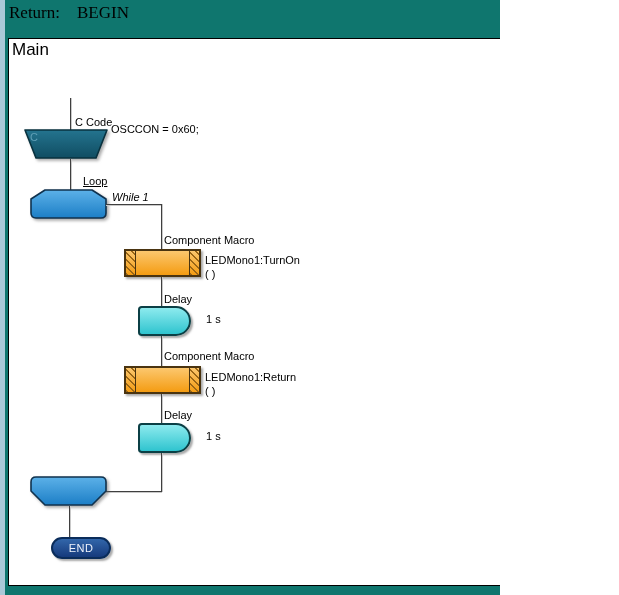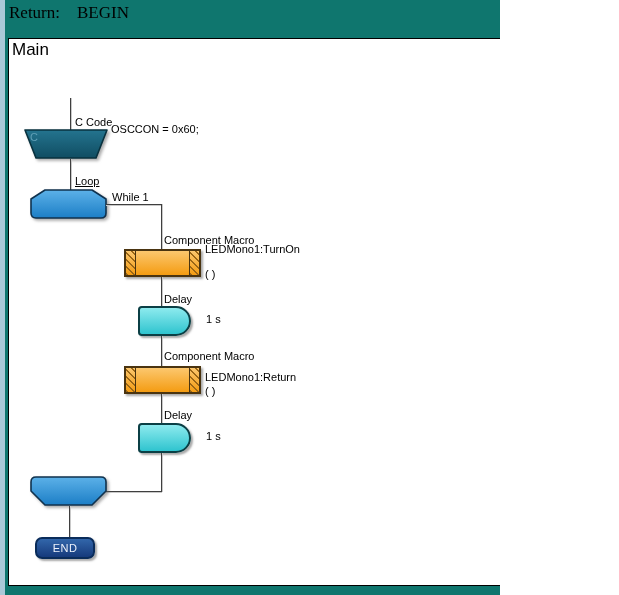--- a/index.html
+++ b/index.html
@@ -26,21 +26,21 @@
 
   .pill {
     position:absolute; box-sizing:border-box;
     border:2px solid #0a2c5a; border-radius:12px;
     background:linear-gradient(#3266aa,#163a7c);
     color:#edf2fb; font-size:11px; letter-spacing:.5px;
     display:flex; align-items:center; justify-content:center;
     box-shadow:2px 2px 2px rgba(100,100,100,.55);
   }
   .pill-begin { left:29px; top:36px; width:65px; height:23px; }
-  .pill-end   { left:26px; top:498px; width:60px; height:22px;border-radius:7px; }
+  .pill-end   { left:42px; top:498px; width:60px; height:22px; }
 
   .shape-svg { position:absolute; filter:drop-shadow(2px 2px 1.5px rgba(100,100,100,.55)); }
   .svg-ccode   { left:15px;  top:90px; }
   .svg-loopst  { left:21px;  top:150px; }
   .svg-loopend { left:21px;  top:437px; }
   .c-badge { position:absolute; left:21px; top:92px; font-size:11px; color:#5f9fb6; }
 
   .macro {
     position:absolute; left:115px; width:77px; height:28px; box-sizing:border-box;
     border:2px solid #4a3410; background:linear-gradient(#fcc76e,#f49c12);
@@ -83,40 +83,40 @@
           <stop offset="0" stop-color="#24748f"></stop>
             <stop offset="1" stop-color="#104d62"></stop>
         </linearGradient>
       </defs>
       <path d="M1,1 L83,1 L72,29 L12,29 Z" fill="url(#gcc)" stroke="#09323f" stroke-width="1.6" stroke-linejoin="round"></path>
     </svg>
     <span class="c-badge">C</span>
     <span class="node-label" style="left:102px; top:84px;">OSCCON = 0x60;</span>
     <div class="conn conn-v" style="left:61px; top:120px; height:31px;"></div>
 
-    <span class="node-label" style="left:66px; top:136px;text-decoration:underline;">Loop</span>
+    <span class="node-label" style="left:74px; top:136px;text-decoration:underline;">Loop</span>
     <svg class="shape-svg svg-loopst" width="77" height="30" viewBox="0 0 77 30">
       <defs>
         <linearGradient id="gls" x1="0" y1="0" x2="0" y2="1">
           <stop offset="0" stop-color="#5cb1e8"></stop>
             <stop offset="1" stop-color="#1c7ec6"></stop>
         </linearGradient>
       </defs>
       <path d="M15,1 L62,1 L76,10 L76,24 Q76,29 71,29 L6,29 Q1,29 1,24 L1,10 Z" fill="url(#gls)" stroke="#10324e" stroke-width="1.6" stroke-linejoin="round"></path>
     </svg>
-    <span class="node-label" style="left:103px; top:152px;">While 1</span>
+    <span class="node-label" style="left:103px; top:152px;font-style:italic;">While 1</span>
     <div class="conn conn-h" style="left:97px; top:165px; width:55px;"></div>
     <div class="conn conn-v" style="left:152px; top:165px; height:45px;"></div>
 
     <span class="node-label" style="left:155px; top:195px;">Component Macro</span>
     <div class="macro macro-1">
       <div class="hatch hatch-left"></div>
       <div class="hatch hatch-right"></div>
     </div>
-    <span class="node-label" style="left:196px; top:204px;">LEDMono1:TurnOn</span>
+    <span class="node-label" style="left:196px; top:215px;">LEDMono1:TurnOn</span>
     <span class="node-label" style="left:196px; top:229px;">( )</span>
     <div class="conn conn-v" style="left:152px; top:238px; height:30px;"></div>
 
     <span class="node-label" style="left:155px; top:254px;">Delay</span>
     <div class="delay delay-1"></div>
     <span class="node-label" style="left:197px; top:274px;">1 s</span>
     <div class="conn conn-v" style="left:152px; top:297px; height:31px;"></div>
 
     <span class="node-label" style="left:155px; top:311px;">Component Macro</span>
     <div class="macro macro-2">

